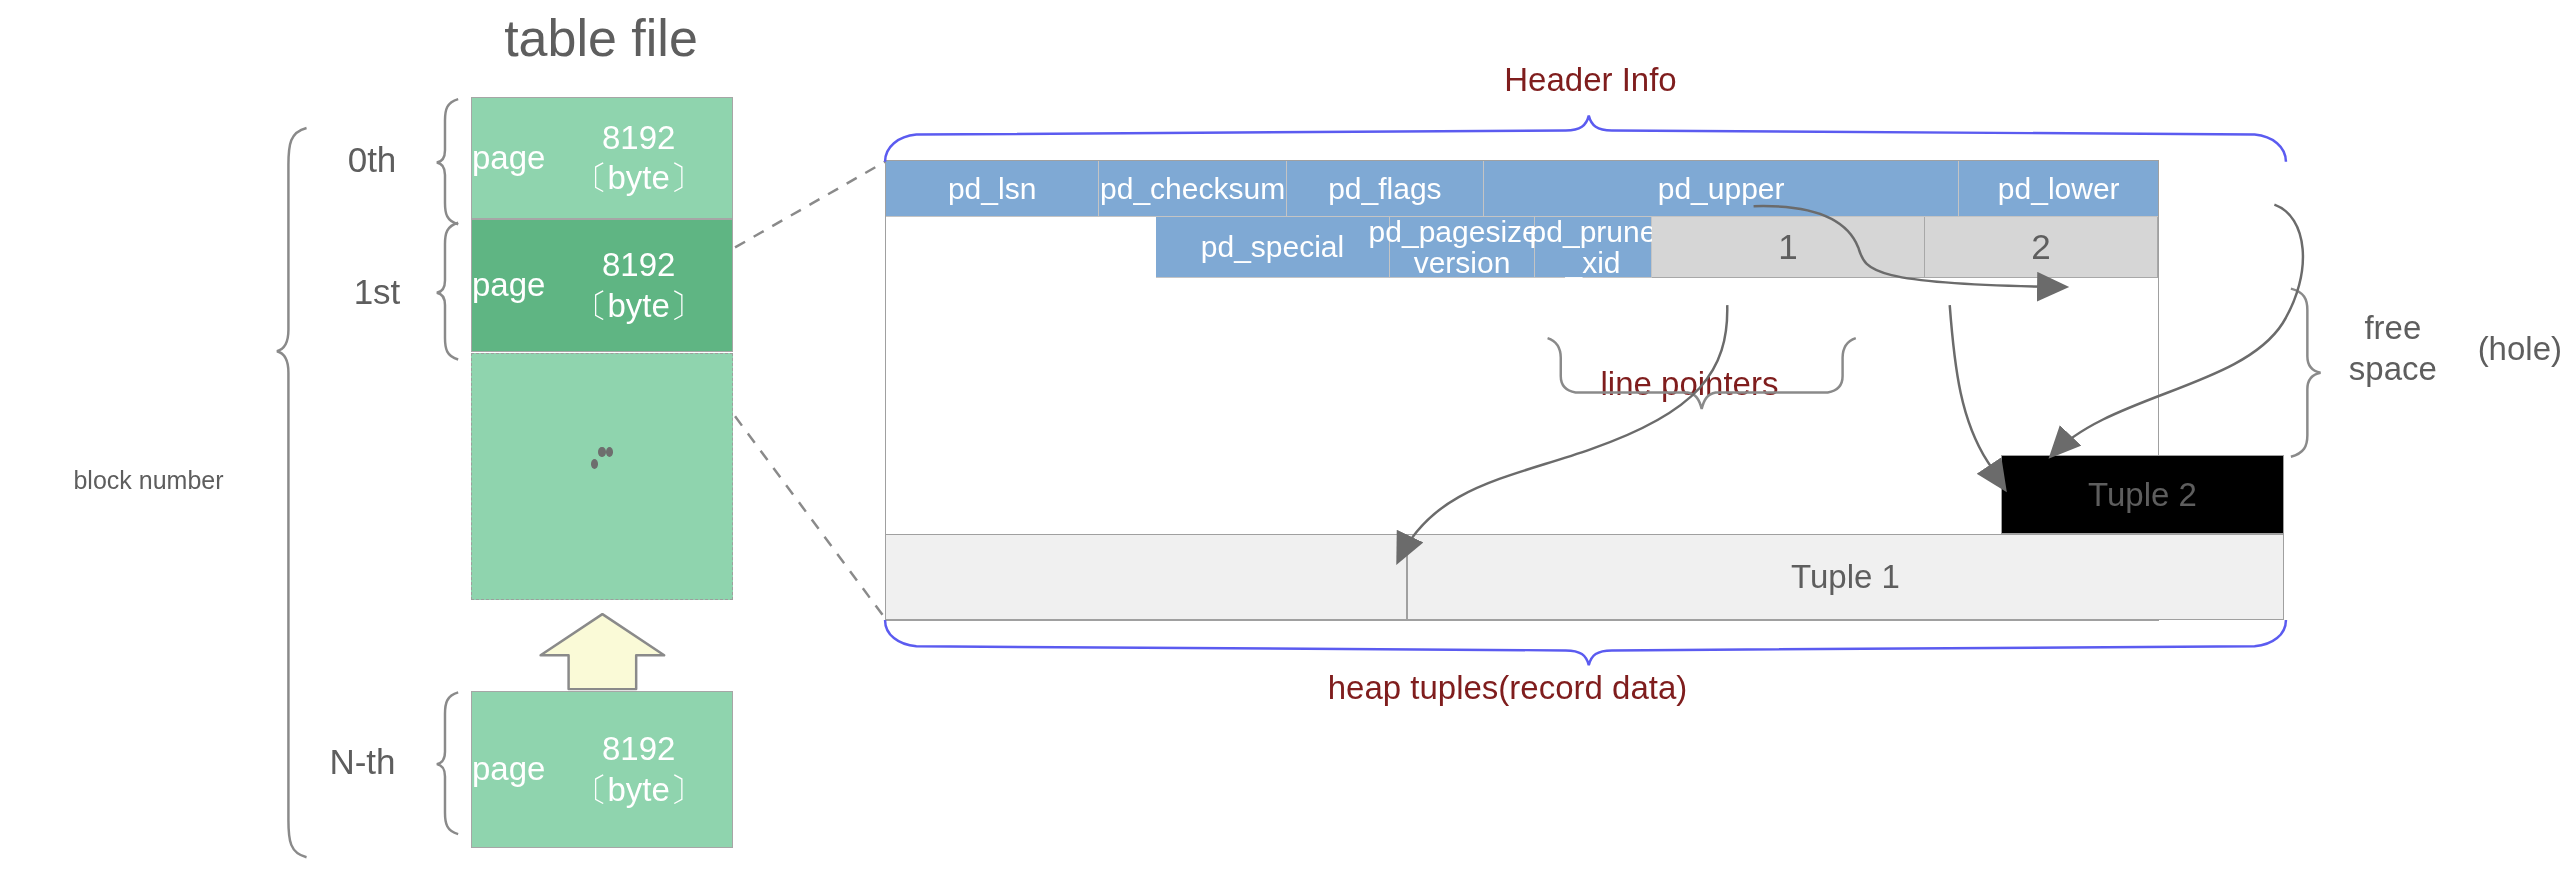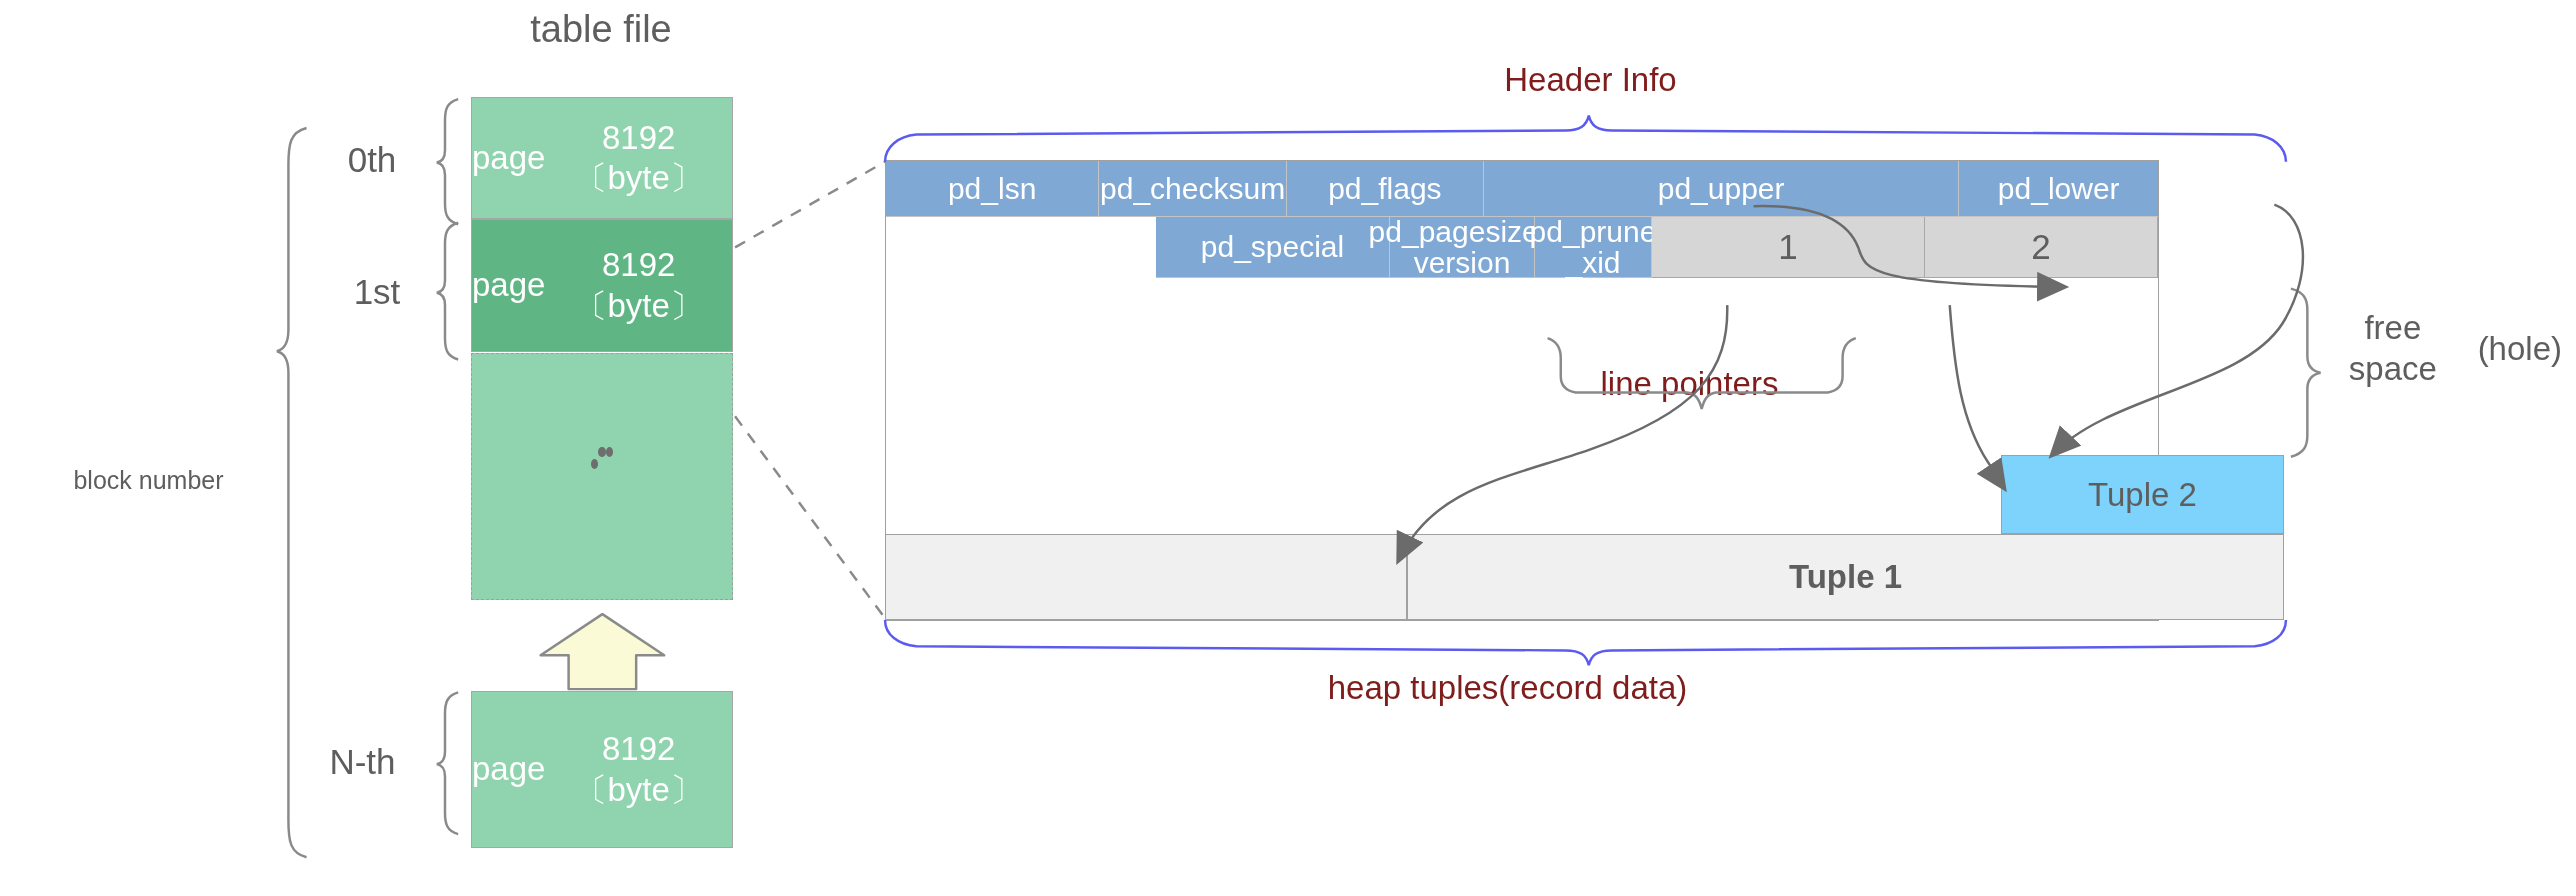--- a/index.html
+++ b/index.html
@@ -6,21 +6,21 @@
   body{
     width:2576px;height:897px;position:relative;overflow:hidden;
     font-family:"Liberation Sans","DejaVu Sans",sans-serif;
     color:#5e5e5e;
   }
   .abs{position:absolute;}
   .ctr{display:flex;align-items:center;justify-content:center;text-align:center;}
   .col{flex-direction:row;}
 
   
-  #table-file-title{left:494px;top:8.2px;width:214px;font-size:38px;color:#5e5e5e;}
+  #table-file-title{left:494px;top:8.2px;width:214px;font-size:52px;color:#5e5e5e;}
 
   .page-box{
     box-sizing:border-box;
     color:#ffffff;font-size:33px;line-height:1.22;
     border:1.6px solid #a6a6a6;
   }
   #page-0th{left:471px;top:97px;width:262px;height:122px;background:#8fd4ae;}
   #page-1st{left:471px;top:219px;width:262px;height:133px;background:#5fb583;}
   #page-dots{left:471px;top:353px;width:262px;height:247px;background:#8fd4ae;
              border:1.6px dashed #9e9e9e;}
@@ -50,29 +50,29 @@
   .hdr-cell:last-child{border-right:none;}
   .lp-cell{
     box-sizing:border-box;background:#d6d6d6;color:#5e5e5e;
     border-right:0.8px solid #a8a8a8;border-bottom:0.8px solid #a8a8a8;
     font-size:35px;
   }
   #hdr-row1{height:56px;}
   #hdr-row2{height:61px;justify-content:flex-end;}
 
   .tuple-box{
-    box-sizing:border-box;background:#7dd3fc;color:#5e5e5e;
+    box-sizing:border-box;background:#000000;color:#5e5e5e;
     border:1.6px solid #a0a0a0;font-size:33px;
   }
   #tuple2{left:2001px;top:455px;width:283px;height:79px;}
   #tuple1-row{left:885px;top:534px;width:1399px;height:86px;display:flex;}
   #tuple1-empty{width:522px;box-sizing:border-box;background:#f0f0f0;
                 border:1.6px solid #a0a0a0;border-right:0.8px solid #a0a0a0;}
   #tuple1{flex:1;box-sizing:border-box;background:#f0f0f0;color:#5e5e5e;
-          border:1.6px solid #a0a0a0;border-left:0.8px solid #a0a0a0;font-size:33px;font-weight:bold;}
+          border:1.6px solid #a0a0a0;border-left:0.8px solid #a0a0a0;font-size:33px;}
 
   
   .ann-blue{color:#7f1d1d;font-size:33px;line-height:1.25;}
   #header-info-label{left:1434px;top:59px;width:313px;}
   #line-pointers-label{left:1541px;top:363px;width:297px;}
   #heap-tuples-label{left:1318px;top:667px;width:379px;}
   .ann-gray{color:#5e5e5e;font-size:33px;line-height:1.25;}
   #free-space-label{left:2340px;top:307px;width:222px;gap:32px;}
 
   svg.overlay{left:0;top:0;width:2576px;height:897px;pointer-events:none;}

